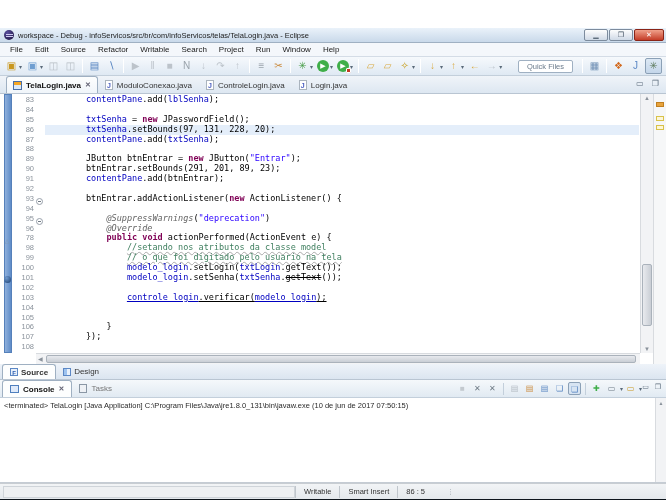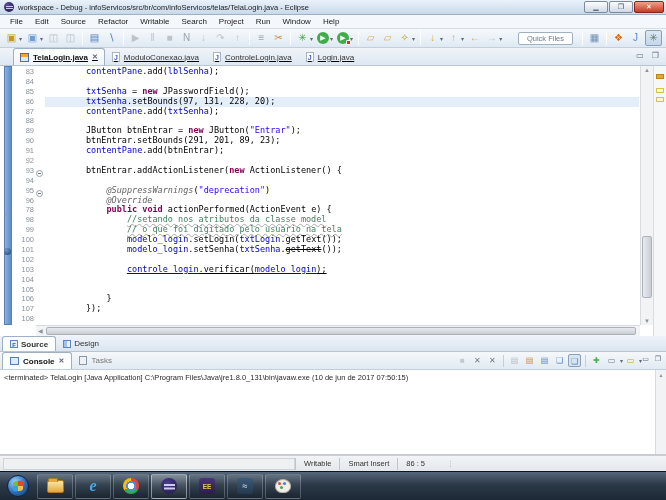--- a/index.html
+++ b/index.html
@@ -1,17 +1,17 @@
 <!DOCTYPE html>
 <html><head>
 <meta charset="utf-8">
 <style>
   * { margin:0; padding:0; box-sizing:border-box; }
   html,body { width:666px; height:500px; overflow:hidden; font-family:"Liberation Sans",sans-serif; background:#fff; }
-  .app { position:relative; width:666px; height:444px; }
+  .app { position:relative; width:666px; height:444px;margin-top:28px; }
 
   
   .titlebar { height:15px; background:linear-gradient(#eaf2fa,#c9d9ea); border-bottom:1px solid #9fb0c2; display:flex; align-items:center; padding:0 2px; }
   .win-icon { width:10px; height:10px; border-radius:50%; background:radial-gradient(circle at 35% 30%, #5a4fa0, #2c2255 70%); margin:0 4px 0 2px; position:relative; flex:0 0 auto;}
   .win-icon::after { content:""; position:absolute; left:2px; right:1px; top:4px; height:1px; background:#cfcaf0; box-shadow:0 2px 0 #cfcaf0; }
   .title-text { font-size:7.5px; color:#222; white-space:nowrap; overflow:hidden; flex:1; }
   .win-btns { display:flex; gap:1px; margin-left:4px; }
   .win-btn { width:24px; height:12px; border:1px solid #7c8b9d; border-radius:2px; background:linear-gradient(#fdfdfd,#cfd9e6); font-size:7px; line-height:10px; text-align:center; color:#3a4a5a; }
   .win-btn.close { width:30px; background:linear-gradient(#f0a18b,#c43d28); color:#fff; border-color:#8a2417; }
 
@@ -26,21 +26,21 @@
   .tb-glyph { font-size:10px; line-height:14px; width:13px; text-align:center; }
   .tb-glyph.tb-circle { width:12px; height:12px; border-radius:50%; font-size:7px; line-height:12px; color:#fff !important; position:relative; }
   .tb-badge { position:absolute; right:-2px; bottom:-1px; width:5px; height:5px; background:#c23b22; border:1px solid #fff; border-radius:1px; }
   .tb-dd { font-size:6px; color:#5a6a7a; margin-left:1px; }
   .tb-sep { width:1px; height:14px; background:#c3cfdb; border-right:1px solid #fff; margin:0 3px; }
   .quick-access { font-size:7.5px; color:#6b7b8c; background:#fff; border:1px solid #9fb0c2; border-radius:2px; padding:1px 8px; margin:0 6px; white-space:nowrap; }
   .persp { display:flex; align-items:center; }
   .persp .tb-btn.active { border:1px solid #8ba0b6; background:linear-gradient(#dce8f4,#c4d6ea); }
 
   
-  .tabrow { height:18px; background:linear-gradient(#f0f4f9,#dde7f1); border-bottom:1px solid #b9c5d2; display:flex; align-items:flex-end; padding-left:13px; position:relative;text-decoration:underline; }
+  .tabrow { height:18px; background:linear-gradient(#f0f4f9,#dde7f1); border-bottom:1px solid #b9c5d2; display:flex; align-items:flex-end; padding-left:6px; position:relative; }
   .etab { display:flex; align-items:center; height:17px; padding:0 6px; font-size:8px; color:#333; border:1px solid transparent; border-bottom:none; border-radius:3px 3px 0 0; gap:4px; white-space:nowrap; }
   .etab.active { background:linear-gradient(#fdfefe,#f0f5fa); border-color:#9fb0c2; font-weight:bold; color:#111; }
   .ic-gui { width:9px; height:9px; border:1px solid #4a6fa5; background:linear-gradient(#f5a623 0 3px,#dce9f7 3px); flex:0 0 auto; }
   .ic-jfile { width:8px; height:10px; border:1px solid #aab4be; background:#fff; font-size:7px; line-height:9px; color:#4a5fc1; text-align:center; font-weight:bold; flex:0 0 auto; }
   .etab-close { font-size:7px; color:#667; }
   .stack-btns { position:absolute; right:4px; top:3px; font-size:8px; color:#5a6a7a; letter-spacing:3px; }
 
   
   .editor { position:relative; height:270px; background:#fff; overflow:hidden; }
   .range-bar { position:absolute; left:4px; top:0; bottom:11px; width:8px; background:linear-gradient(90deg,#8fb0dc,#5f8cc8); border:1px solid #5580ba; }

